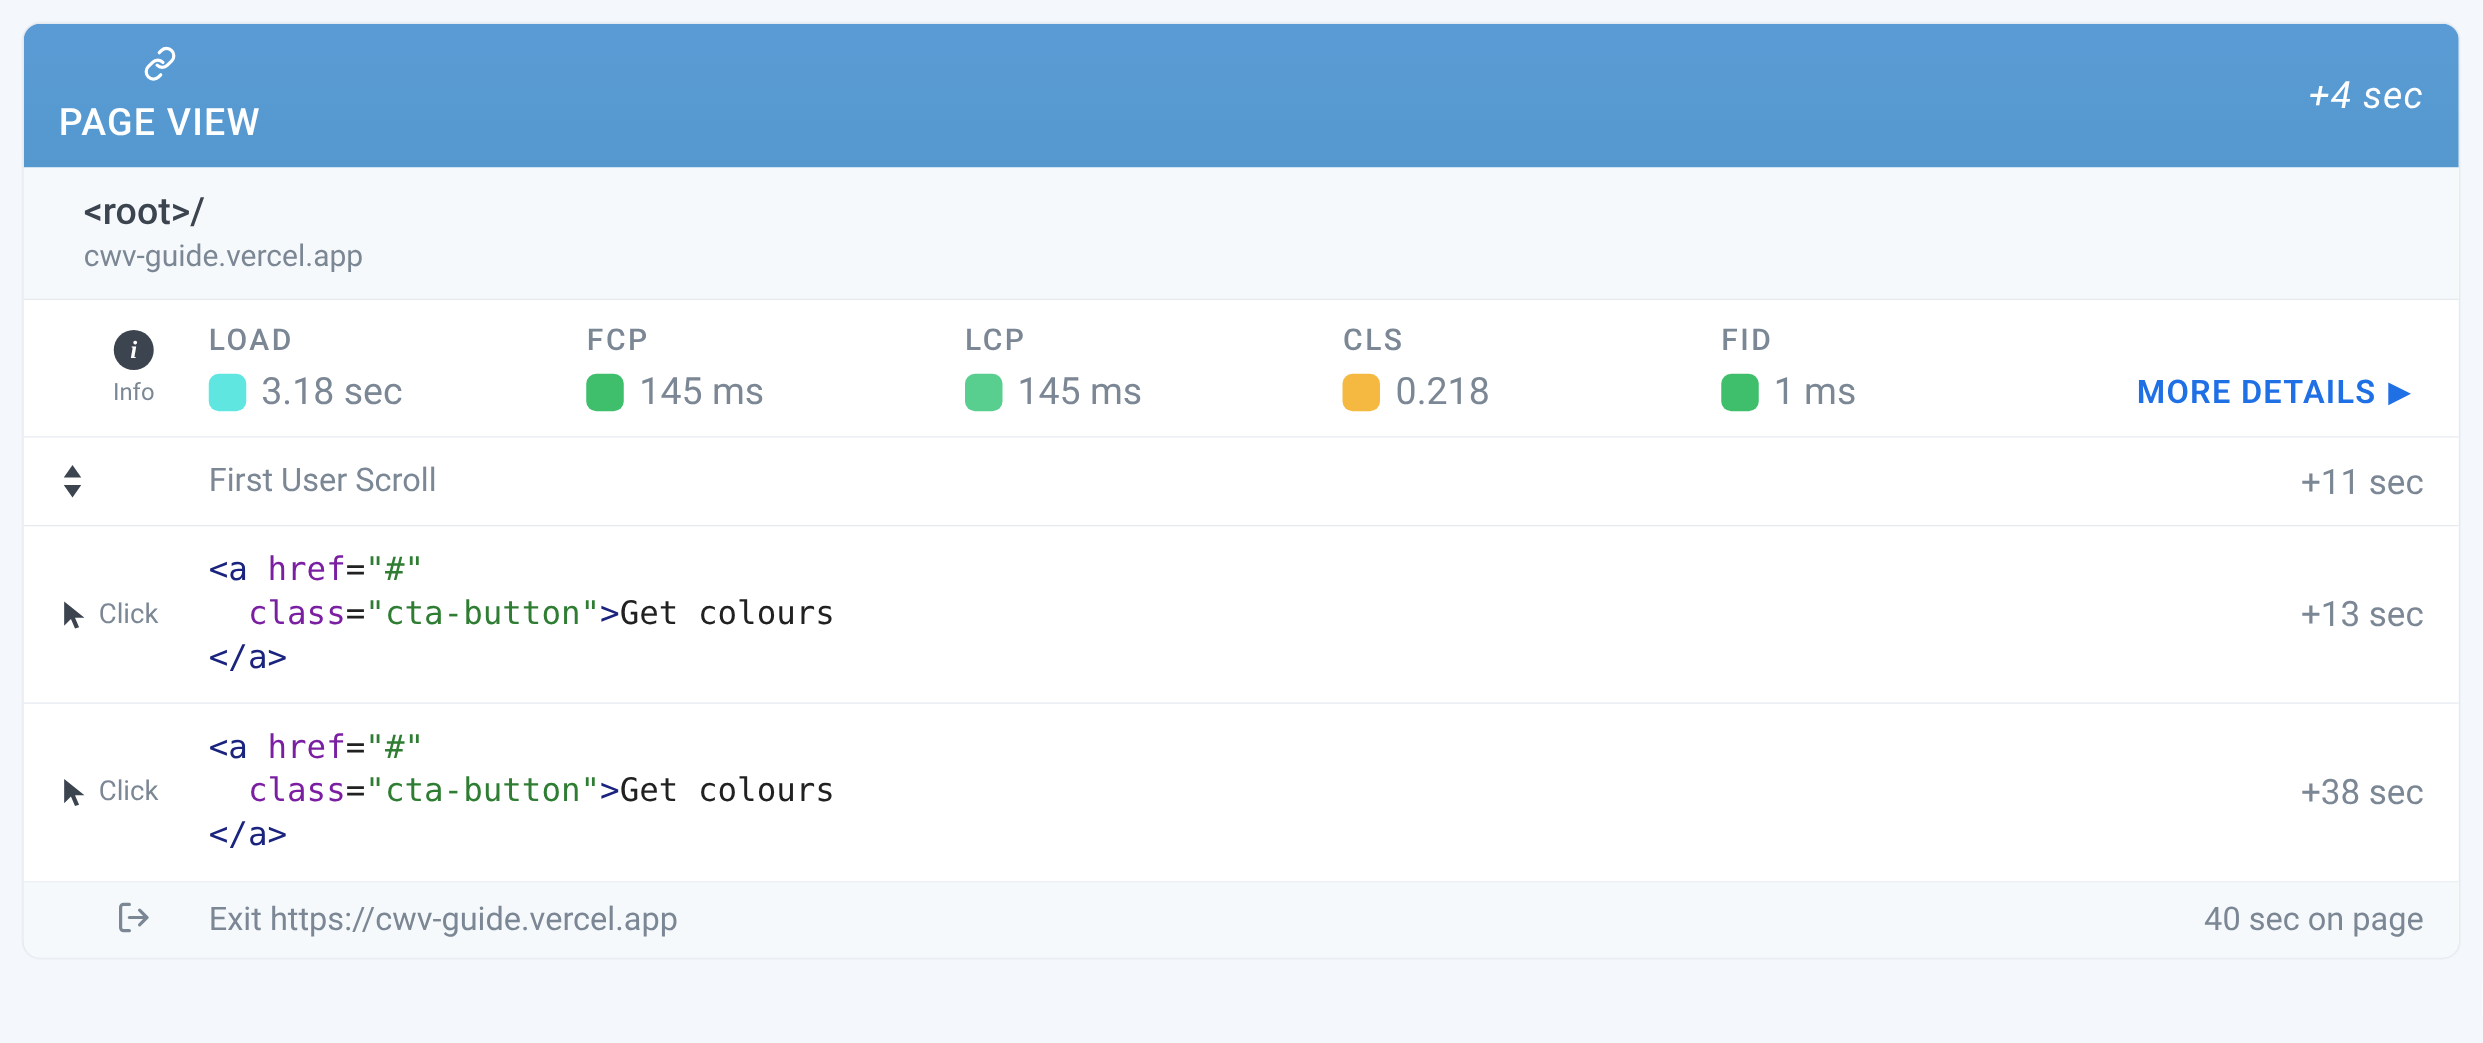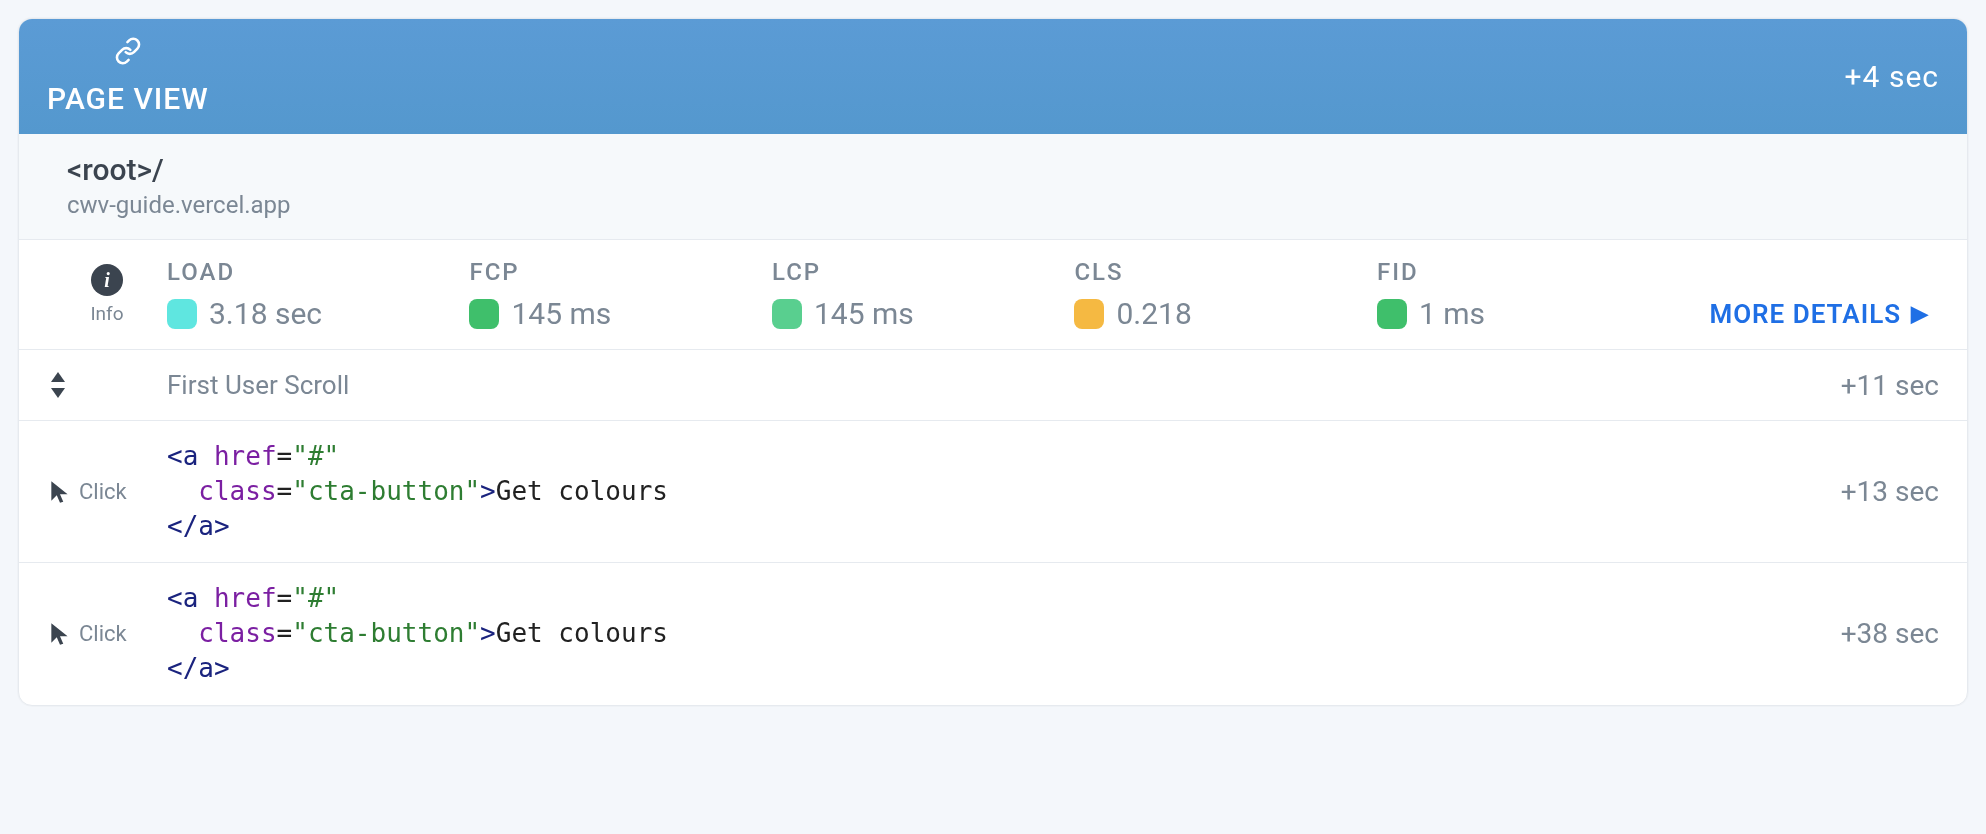--- a/index.html
+++ b/index.html
@@ -48,20 +48,21 @@
     align-items: center;
     gap: 16px;
     flex-direction: column;
   }
   .card-header .title {
     font-weight: 500;
   }
   .link-icon svg { display:block; }
   .card-header .timestamp {
     font-weight: 400;
+    font-style: italic;
   }
   
   .subheader {
     background: var(--row-alt);
     padding: 18px 48px 20px 48px;
     border-bottom: 1px solid var(--border);
   }
   .subheader .path {
     font-size: 30px;
     color: var(--text-dark);
@@ -338,14 +339,27 @@
       <div class="icon-label">Click</div>
     </div>
     <div class="event-body">
 <pre class="code"><span class="c-tag">&lt;a</span><span> </span><span class="c-attr">href</span><span class="c-eq">=</span><span class="c-str">"#"</span><span>
   </span><span class="c-attr">class</span><span class="c-eq">=</span><span class="c-str">"cta-button"</span><span class="c-tag">&gt;</span><span class="c-txt">Get colours</span><span>
 </span><span class="c-tag">&lt;/a&gt;</span></pre>
     </div>
     <div class="event-time">+38 sec</div>
   </div>
 
+  <div class="footer-row">
+    <div class="icon-col">
+      <span>
+        <svg width="28" height="28" viewBox="0 0 24 24" fill="none" stroke="#7b8794" stroke-width="2.2" stroke-linecap="round" stroke-linejoin="round">
+          <path d="M9 21H5a2 2 0 0 1-2-2V5a2 2 0 0 1 2-2h4"></path>
+          <polyline points="16 17 21 12 16 7"></polyline>
+          <line x1="21" y1="12" x2="9" y2="12"></line>
+        </svg>
+      </span>
+    </div>
+    <div class="exit-text">Exit https://cwv-guide.vercel.app</div>
+    <div class="time-on-page">40 sec on page</div>
+  </div>
 
 </div>
 
 </body></html>

